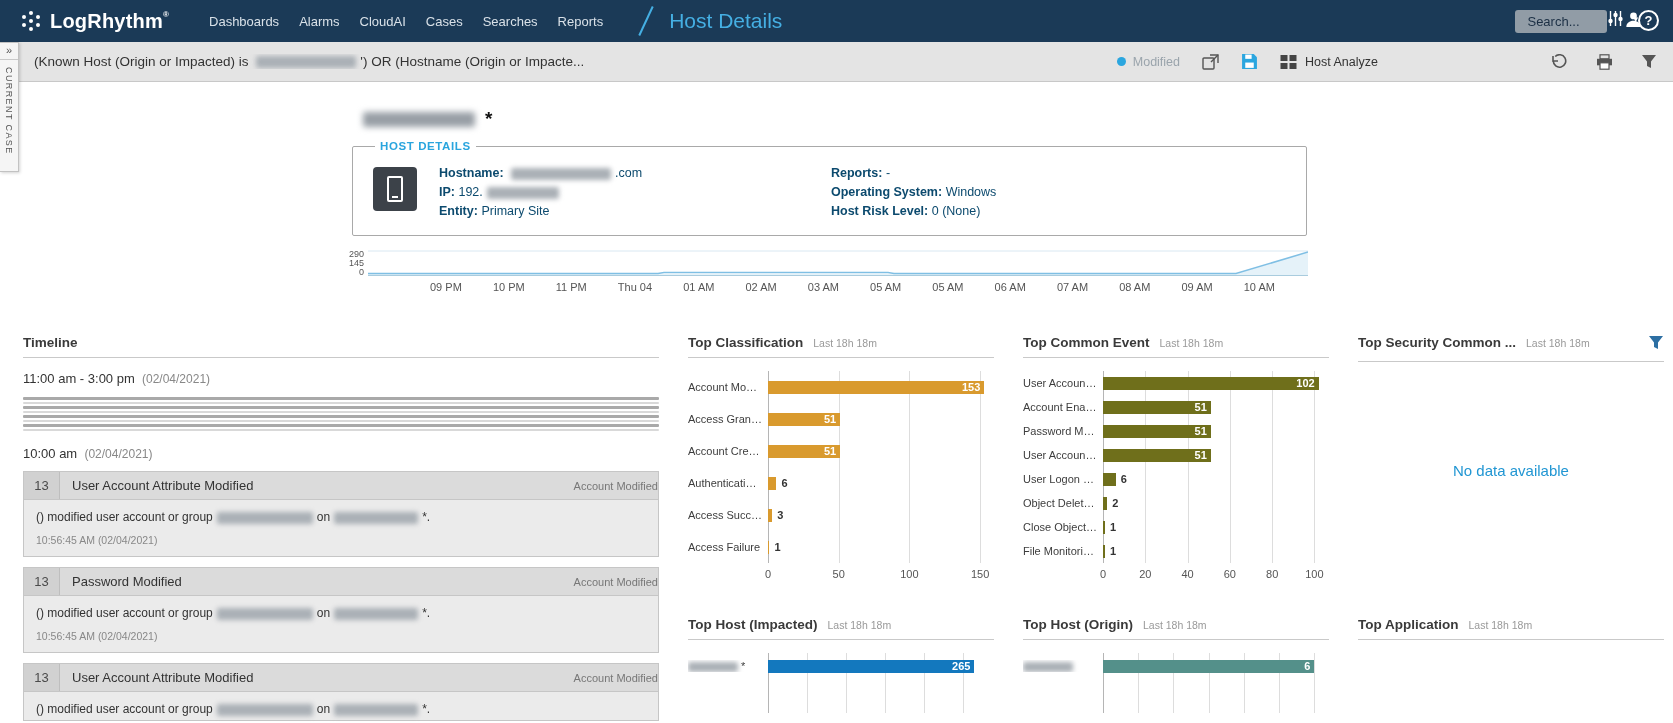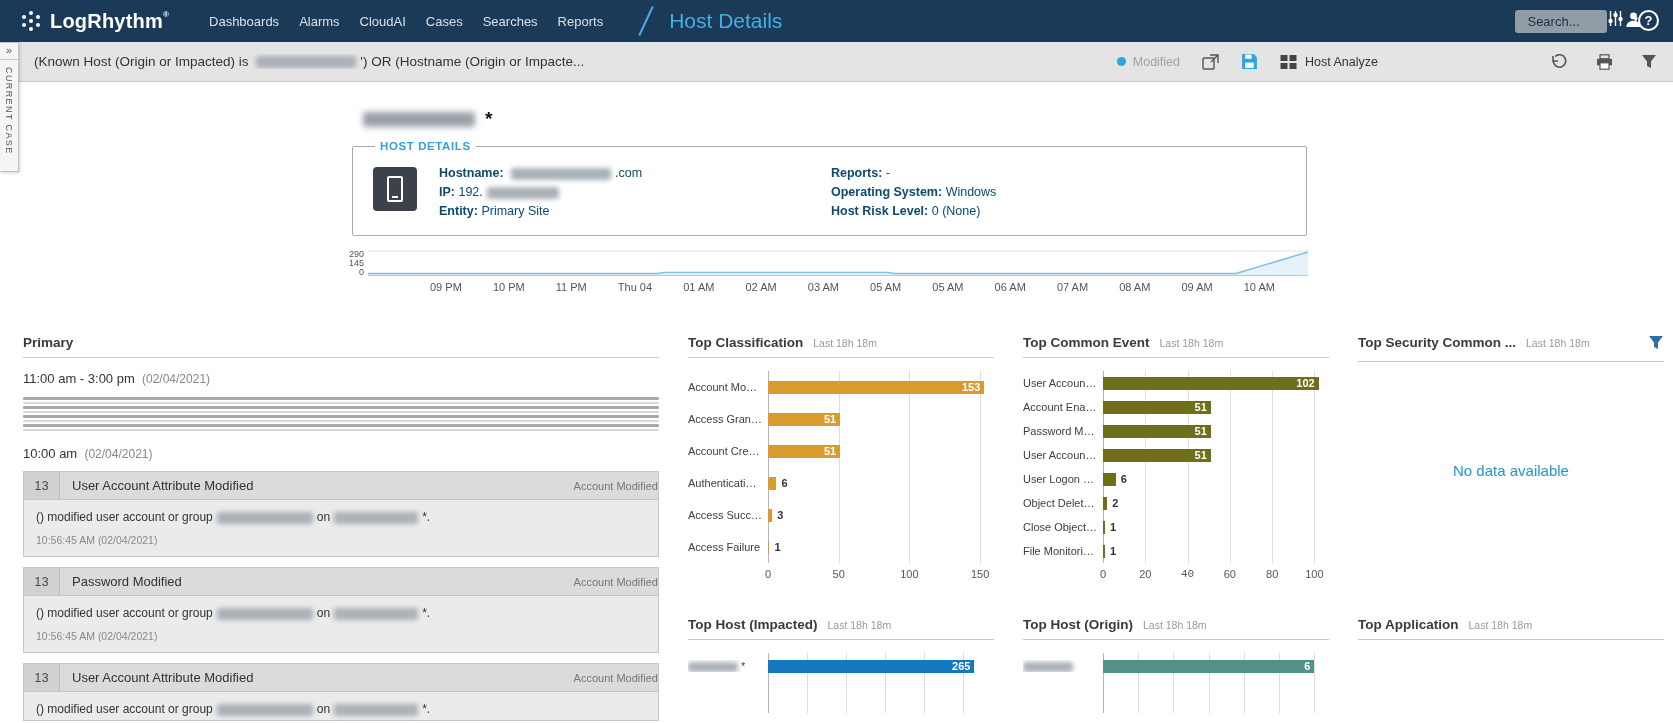--- a/index.html
+++ b/index.html
@@ -258,21 +258,21 @@
       <span>08 AM</span>
       <span>09 AM</span>
       <span>10 AM</span>
     </div>
 </div>
 
 <div class="dash">
 
   <div class="tl-panel">
     <div class="panel-header">
-      <span class="panel-title">Primary</span>
+      <span class="panel-title">Timeline</span>
     </div>
     <div class="tl-time"><span>11:00 am - 3:00 pm</span>&nbsp; <span class="date">(02/04/2021)</span></div>
     <div class="tl-lines">
       <div></div>
         <div></div>
         <div></div>
         <div></div>
         <div></div>
         <div></div>
         <div></div>
@@ -443,21 +443,21 @@
             <div class="bar-label">File Monitoring...</div>
             <div class="bar-track">
               <div class="bar" style="width: 0.952381%; background: rgb(111, 111, 27);"></div>
               <span class="bval-out" style="left: 0.952381%;">1</span>
             </div>
           </div>
         </div>
         <div class="axis-row">
           <span style="left: 0%;">0</span>
           <span style="left: 19.0476%;">20</span>
-          <span style="left: 38.0952%; font-family: Liberation Mono, monospace;">40</span>
+          <span style="left: 38.0952%;">40</span>
           <span style="left: 57.1429%;">60</span>
           <span style="left: 76.1905%;">80</span>
           <span style="left: 95.2381%;">100</span>
         </div>
       </div>
   </div>
 
   <div>
     <div class="panel-header">
       <span class="panel-title">Top Security Common ...</span>

